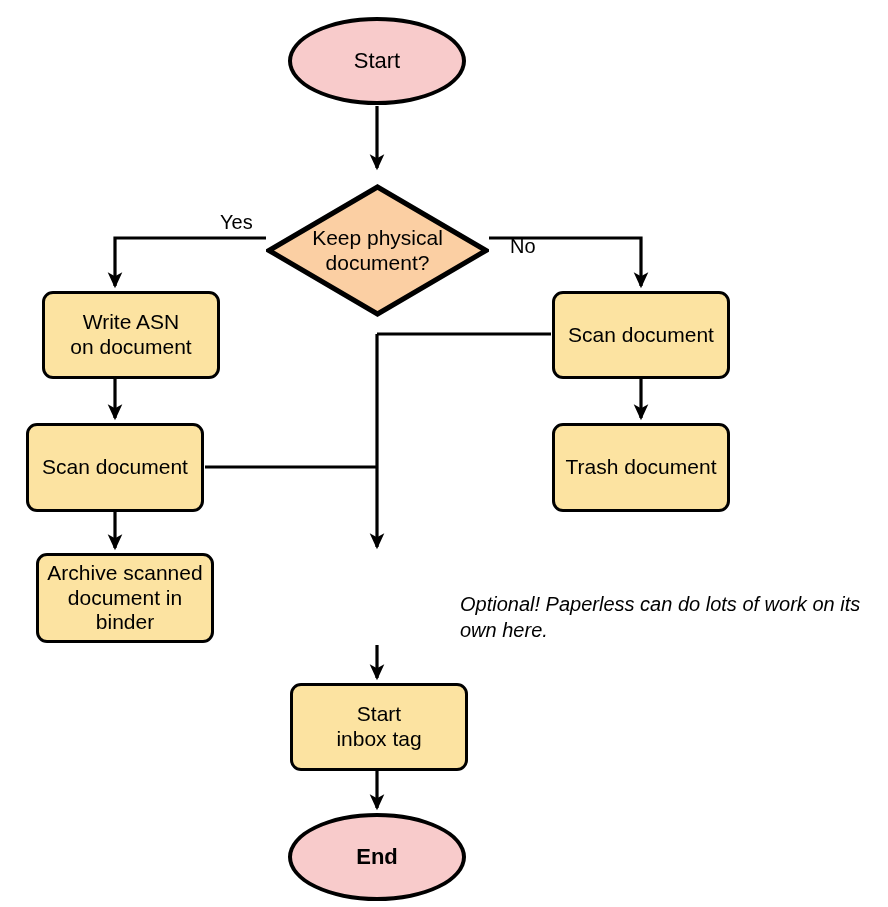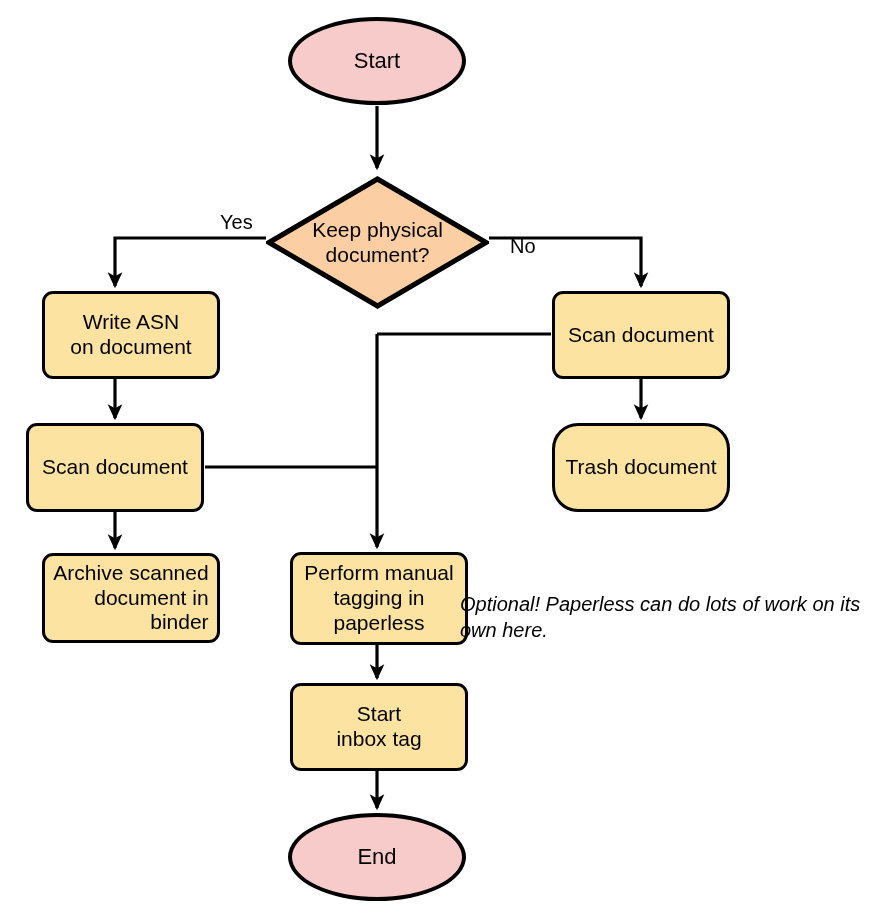--- a/index.html
+++ b/index.html
@@ -119,63 +119,58 @@
       <path d="M 377 645 L 377 678" marker-end="url(#arrow)"></path>
 
       <path d="M 377 770 L 377 808" marker-end="url(#arrow)"></path>
     </g>
   </svg>
 
   <div class="node terminator" style="left:288px; top:17px; width:178px; height:88px;">
     <span>Start</span>
   </div>
 
-  <div class="node decision" style="left:266px; top:176px; width:223px; height:133px;">
+  <div class="node decision" style="left:266px; top:184px; width:223px; height:133px;">
     <svg class="diamond-shape" viewBox="0 0 223 133" preserveAspectRatio="none" xmlns="http://www.w3.org/2000/svg">
       <polygon points="111.5,3 220,66.5 111.5,130 3,66.5" fill="#FBCFA3" stroke="#000000" stroke-width="5" stroke-linejoin="miter" vector-effect="non-scaling-stroke"></polygon>
     </svg>
     <span class="decision-label">Keep physical
 document?</span>
   </div>
 
   <div class="node process" style="left:26px; top:291px; width:178px; height:88px;margin-left:16px;">
     <span>Write ASN
 on document</span>
   </div>
 
   <div class="node process" style="left:26px; top:423px; width:178px; height:89px;">
     <span>Scan document</span>
   </div>
 
-  <div class="node process" style="left:42px; top:553px; width:178px; height:90px;text-align:right;">
+  <div class="node process" style="left:36px; top:553px; width:178px; height:90px;">
     <span>Archive scanned
 document in
 binder</span>
   </div>
 
   <div class="node process" style="left:552px; top:291px; width:178px; height:88px;">
     <span>Scan document</span>
   </div>
 
-  <div class="node process" style="left:552px; top:423px; width:178px; height:89px;border-radius:26px;">
+  <div class="node process" style="left:552px; top:423px; width:178px; height:89px;">
     <span>Trash document</span>
   </div>
 
-  <div class="node process" style="left:290px; top:552px; width:178px; height:93px;">
-    <span>Perform manual
-tagging in
-paperless</span>
-  </div>
 
   <div class="node process" style="left:290px; top:683px; width:178px; height:88px;">
     <span>Start
 inbox tag</span>
   </div>
 
-  <div class="node terminator" style="left:288px; top:813px; width:178px; height:88px;">
+  <div class="node terminator" style="left:288px; top:813px; width:178px; height:88px;font-weight:bold;">
     <span>End</span>
   </div>
 
   <span class="edge-label" style="left:220px; top:211px;">Yes</span>
   <span class="edge-label" style="left:510px; top:211px;margin-top:24px;">No</span>
 
   <div class="annotation" style="left:460px; top:591px; width:404px;">Optional! Paperless can do lots of work on its own here.</div>
 
 </div>
 

